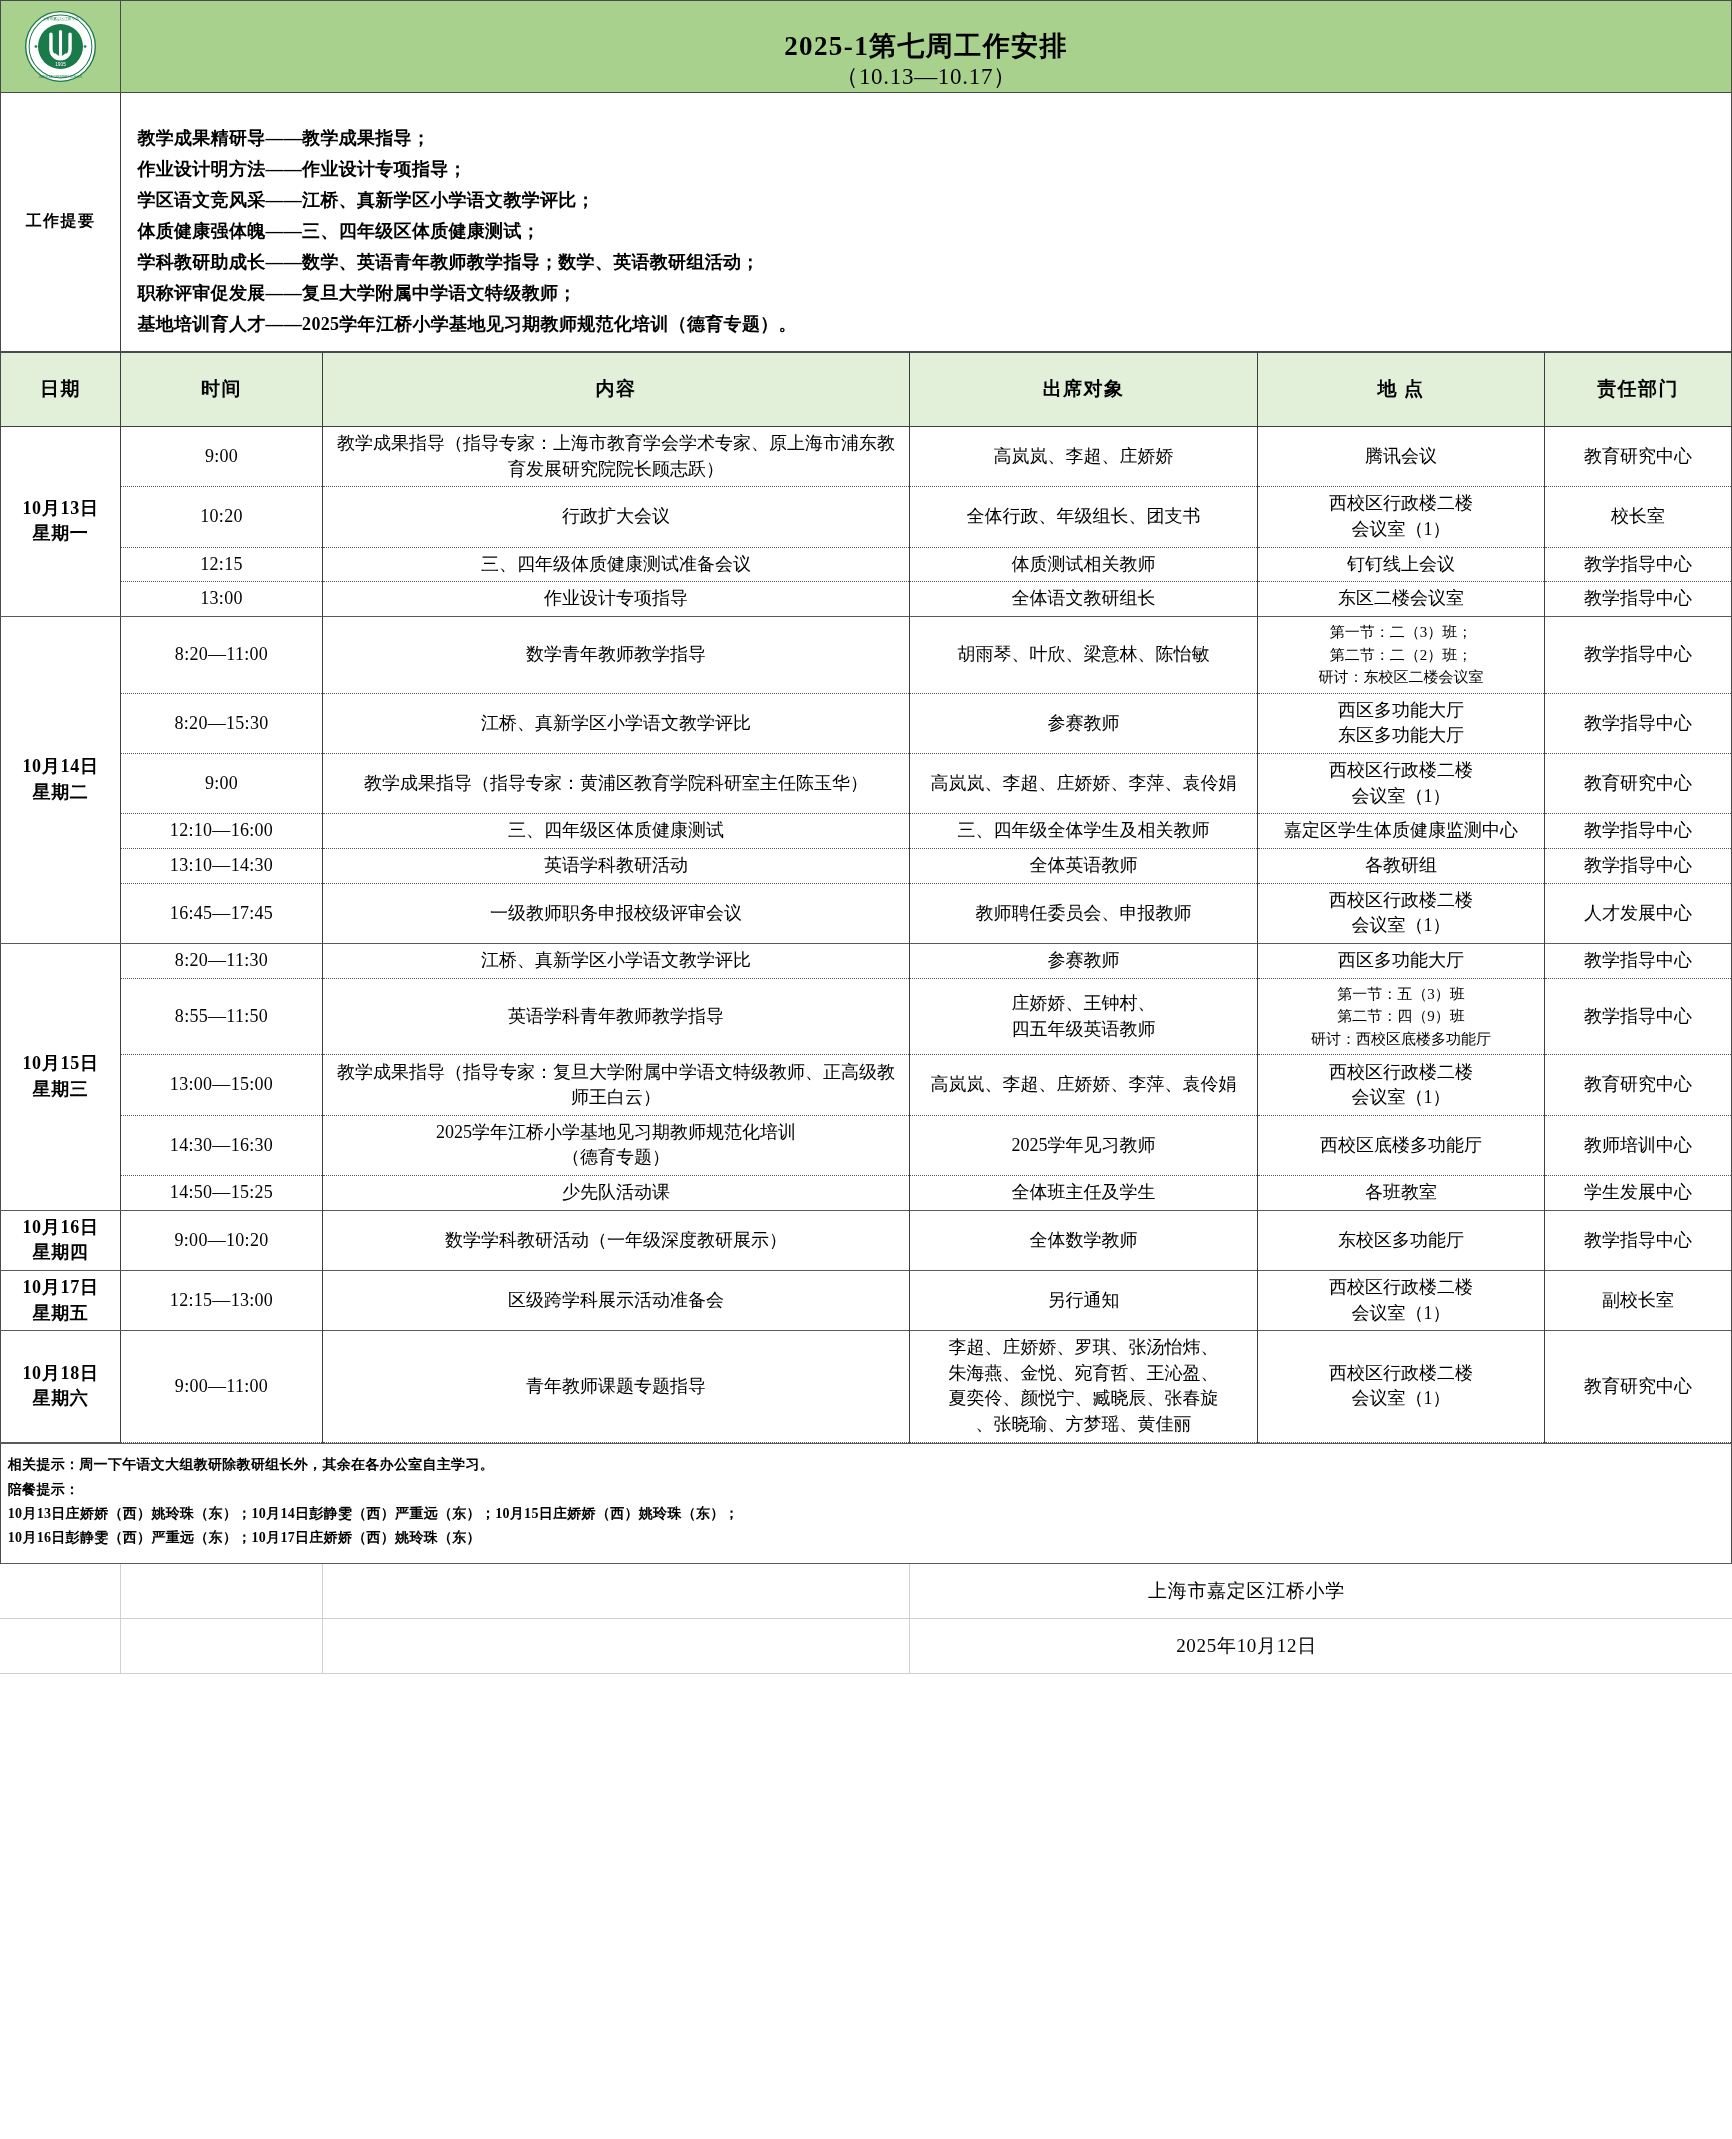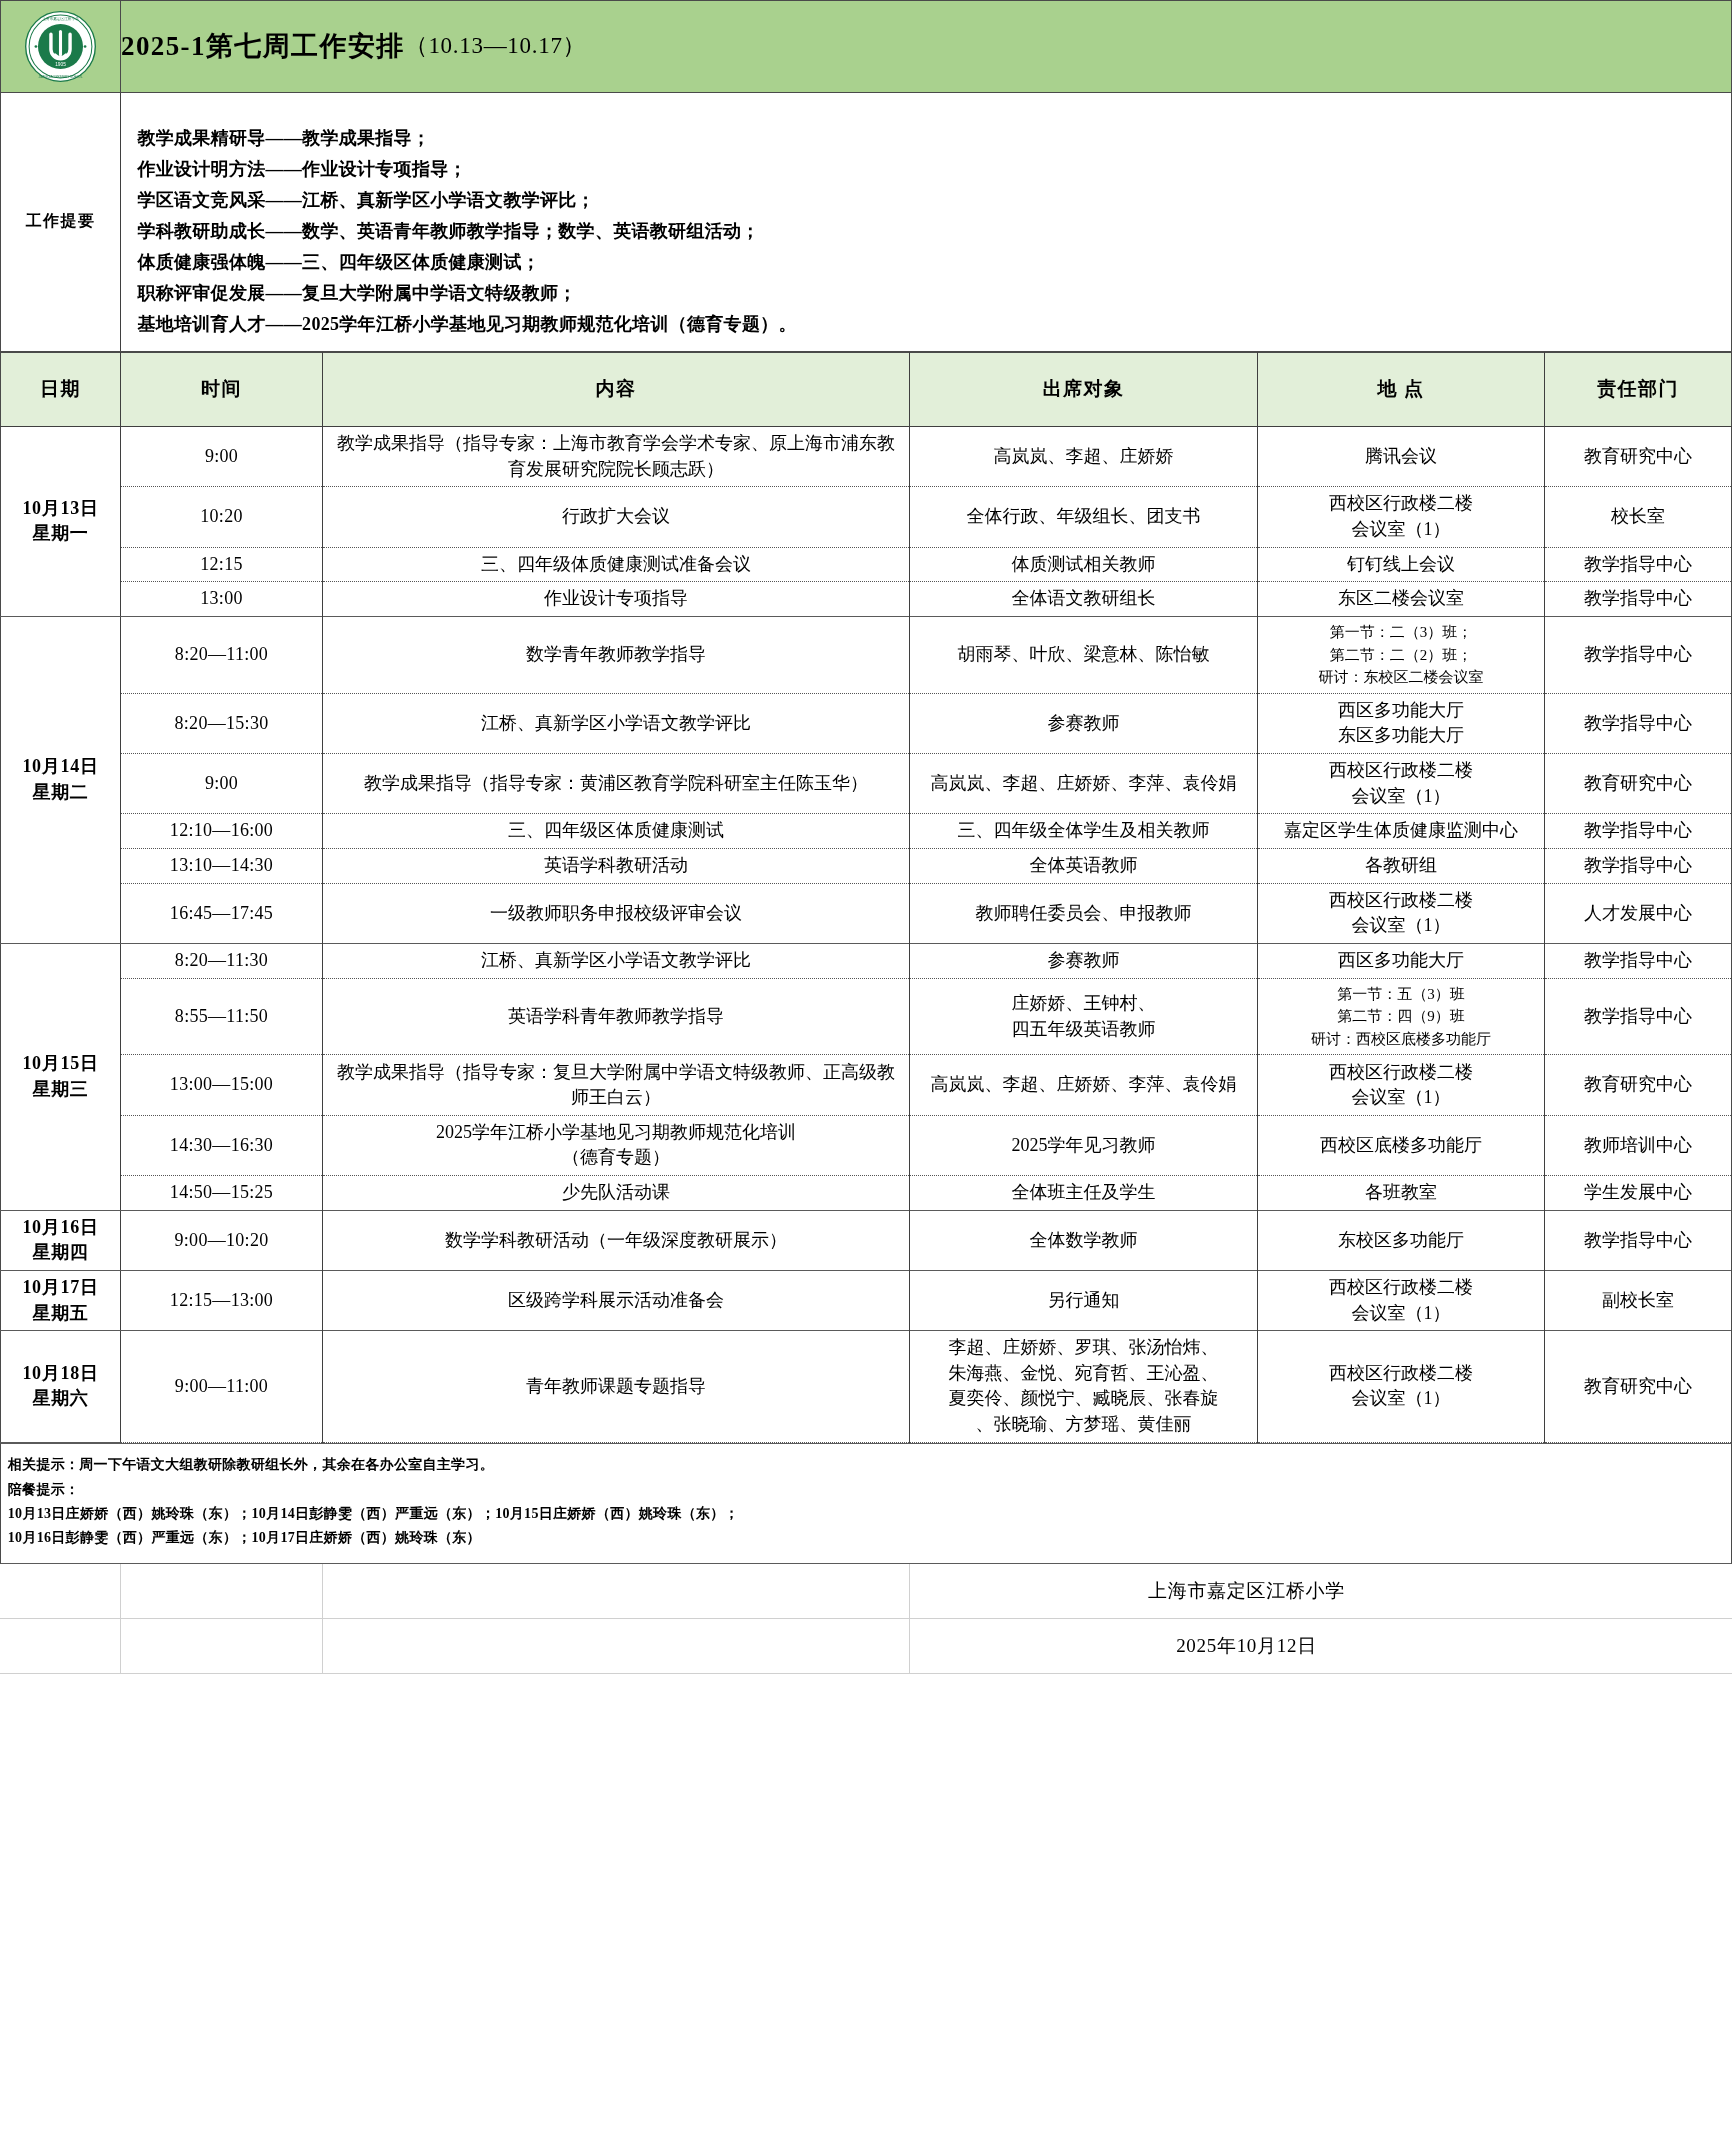--- a/index.html
+++ b/index.html
@@ -26,22 +26,22 @@
   .logo-cell {
     width: 120px;
     border-right: 1.4px solid #4a4a4a;
     background: #a9d18e;
     display: flex; align-items: center; justify-content: center;
     flex: 0 0 120px;
   }
   .logo-svg { display:block; }
   .header-title-wrap {
     flex: 1 1 auto;
-    display: flex; flex-direction: row;
-    align-items: center; justify-content: flex-start;
+    display: flex; flex-direction: column;
+    align-items: center; justify-content: flex-end;
   }
   .header-title {
     font-size: 27px;
     font-weight: 700;
     letter-spacing: 1.4px;
     line-height: 1.22;
     white-space: nowrap;
   }
   .header-sub {
     font-size: 23px;
@@ -213,22 +213,22 @@
       <div class="header-sub">（10.13—10.17）</div>
     </div>
   </div>
 
   <div class="summary-row">
     <div class="summary-label">工作提要</div>
     <div class="summary-body">
       <div class="summary-line">教学成果精研导——教学成果指导；</div>
       <div class="summary-line">作业设计明方法——作业设计专项指导；</div>
       <div class="summary-line">学区语文竞风采——江桥、真新学区小学语文教学评比；</div>
+      <div class="summary-line">体质健康强体魄——三、四年级区体质健康测试；</div>
       <div class="summary-line">学科教研助成长——数学、英语青年教师教学指导；数学、英语教研组活动；</div>
-      <div class="summary-line">体质健康强体魄——三、四年级区体质健康测试；</div>
       <div class="summary-line">职称评审促发展——复旦大学附属中学语文特级教师；</div>
       <div class="summary-line">基地培训育人才——2025学年江桥小学基地见习期教师规范化培训（德育专题）。</div>
     </div>
   </div>
 
   <table class="sched">
     <colgroup>
       <col class="c-date">
         <col class="c-time">
         <col class="c-content">

